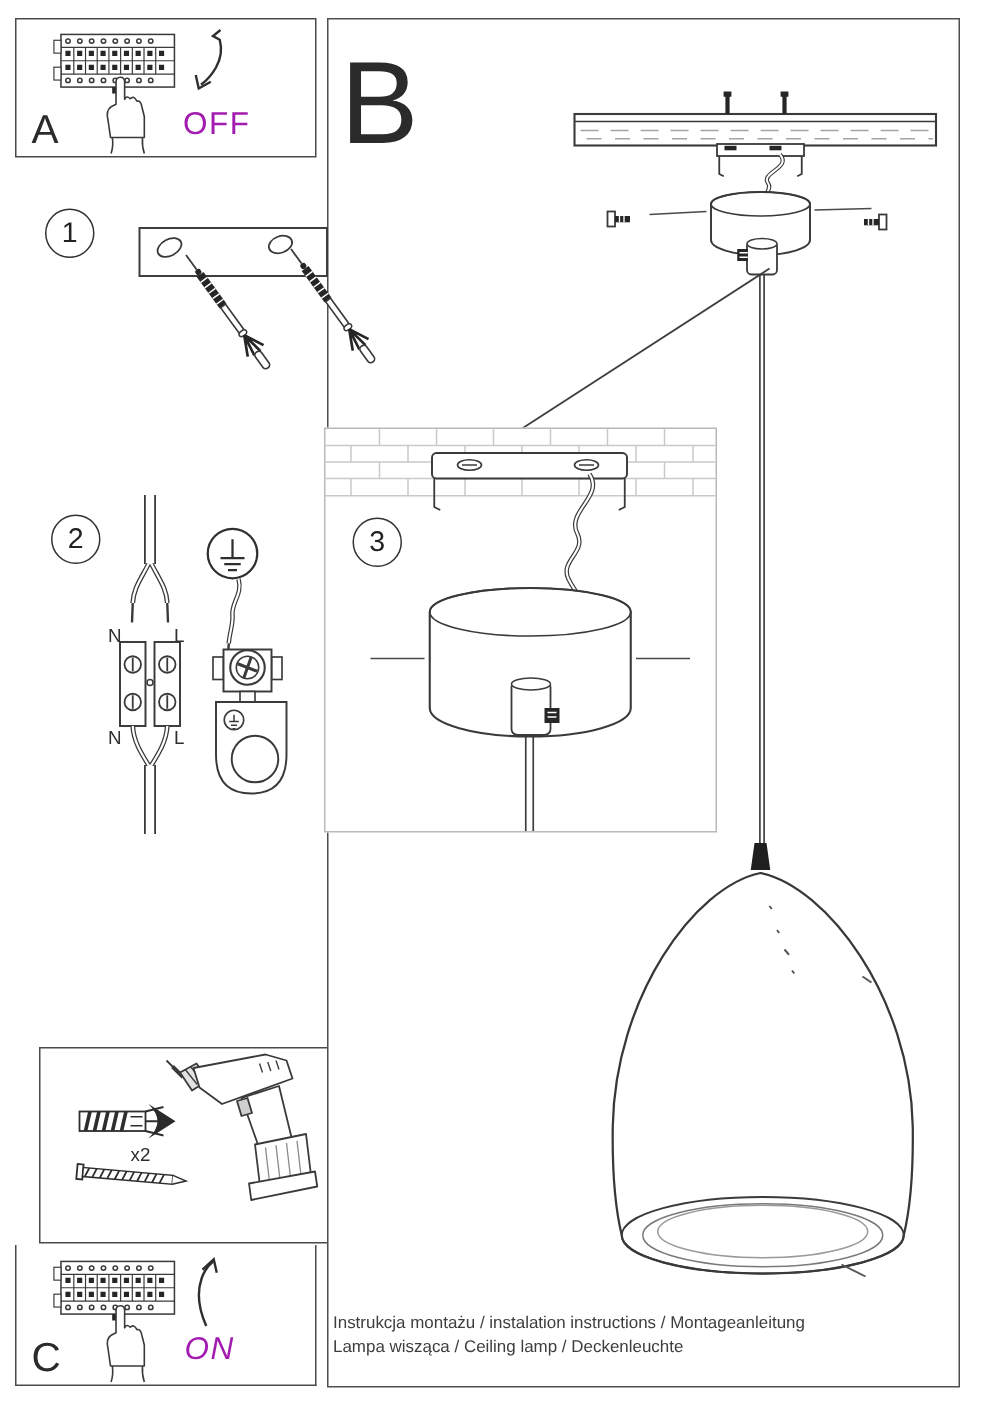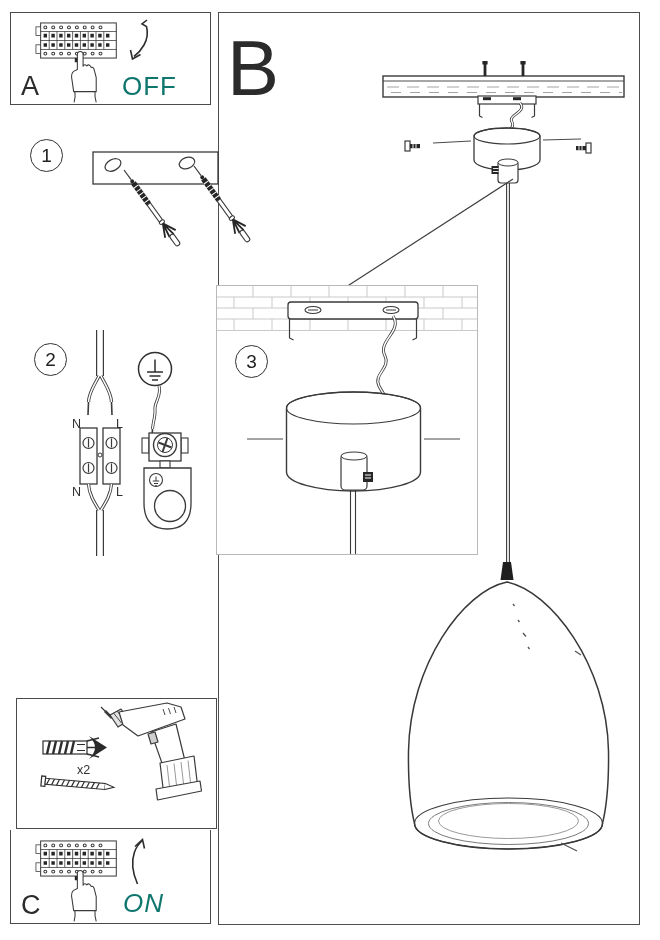--- a/index.html
+++ b/index.html
@@ -7,21 +7,21 @@
         font-family:"Liberation Sans", sans-serif;color:#2d2d2d;}
   .box{position:absolute;background:#fff;border:1.6px solid #4a4a4a;box-sizing:border-box;}
   .panel-b{border:1.6px solid #4f4f4f;}
   .step3-box{position:absolute;background:#fff;border:1.2px solid #b9b9b9;box-sizing:border-box;z-index:5;}
   .abs{position:absolute;}
   .circle{position:absolute;width:31px;height:31px;border:1.7px solid #333;border-radius:50%;
           display:flex;align-items:center;justify-content:center;font-size:19px;color:#222;
           background:#fff;z-index:7;}
   .big-letter{position:absolute;font-size:78px;line-height:1;color:#2b2b2b;}
   .corner-letter{position:absolute;font-size:27px;line-height:1;color:#2b2b2b;}
-  .state-label{position:absolute;font-size:26px;letter-spacing:1px;color:#0f766e;}
+  .state-label{position:absolute;font-size:21px;letter-spacing:1px;color:#a21caf;}
   .footer{position:absolute;left:222px;top:874px;width:412px;font-size:11.3px;line-height:16px;color:#3d3d3d;z-index:6;}
   svg{position:absolute;overflow:visible;}
   svg text{font-family:"Liberation Sans", sans-serif;fill:#2f2f2f;}
 </style>
 </head>
 <body>
 
 <div class="page">
 
   <svg width="0" height="0" style="position:absolute" aria-hidden="true">
@@ -132,20 +132,24 @@
       <g>
         <path d="M288 569C244 578 191 652 189.5 738C189 773 192 796 195.5 810.5A94 25.5 0 0 0 383.5 810.5C387 796 390 773 389.5 738C388 652 332 578 288 569Z" fill="#fff" stroke="#383838" stroke-width="1.5"></path>
         <ellipse cx="289.5" cy="810.5" rx="94" ry="25.5" fill="none" stroke="#3a3a3a" stroke-width="1.2"></ellipse>
         <ellipse cx="289.5" cy="810.5" rx="80" ry="21" fill="none" stroke="#7a7a7a" stroke-width="1"></ellipse>
         <ellipse cx="289.5" cy="808" rx="70" ry="17.5" fill="none" stroke="#9a9a9a" stroke-width="1"></ellipse>
         <path d="M294 591l1.5 2 M299 607l1.5 2 M304 620l3 3.5 M309 634l1.5 2 M356 638l6 4 M342 830l16 8" stroke="#555" stroke-width="1.3" fill="none"></path>
       </g>
     </svg>
   </div>
 
+  <div class="footer">
+    <div>Instrukcja montażu / instalation instructions / Montageanleitung</div>
+    <div>Lampa wisząca / Ceiling lamp / Deckenleuchte</div>
+  </div>
 
   <div class="step3-box" style="left:216px;top:285px;width:262px;height:270px;">
     <svg width="260" height="268" viewBox="0 0 260 268">
 
       <g stroke="#c9c9c9" stroke-width="1">
         <path d="M0 11H260 M0 22H260 M0 33H260 M0 44.5H260"></path>
         <path d="M36 0V11 M74 0V11 M112 0V11 M150 0V11 M188 0V11 M226 0V11"></path>
         <path d="M17 11V22 M55 11V22 M93 11V22 M131 11V22 M169 11V22 M207 11V22 M245 11V22"></path>
         <path d="M36 22V33 M74 22V33 M112 22V33 M150 22V33 M188 22V33 M226 22V33"></path>
         <path d="M17 33V44.5 M55 33V44.5 M93 33V44.5 M131 33V44.5 M169 33V44.5 M207 33V44.5 M245 33V44.5"></path>
@@ -239,21 +243,21 @@
       <circle cx="107" cy="119" r="7.5" fill="none" stroke="#3a3a3a" stroke-width="1"></circle>
       <path d="M100.5 116.5L113.5 121.5 M104.5 126L109.5 112" stroke="#3a3a3a" stroke-width="2" fill="none"></path>
       <rect x="102" y="135" width="10" height="7" fill="#fff" stroke="#3a3a3a" stroke-width="1.1"></rect>
       <path d="M86 142H133V177Q133 203 109.5 203Q86 203 86 177Z" fill="#fff" stroke="#3a3a3a" stroke-width="1.3"></path>
       <circle cx="98" cy="154" r="6.5" fill="#fff" stroke="#3a3a3a" stroke-width="1.1"></circle>
       <path d="M98 150.5V155 M94.8 155H101.2 M96 157.5H100 M97 159.8H99" stroke="#3a3a3a" stroke-width="1" fill="none"></path>
       <circle cx="112" cy="180" r="15.5" fill="#fff" stroke="#3a3a3a" stroke-width="1.3"></circle>
     </g>
   </svg>
 
-  <div class="box" style="left:16px;top:698px;width:201px;height:131px;">
+  <div class="box" style="left:26px;top:698px;width:201px;height:131px;">
     <svg width="199" height="127" viewBox="0 0 199 127">
 
       <g transform="translate(26,37)">
         <rect x="0" y="5" width="44" height="13" fill="#fff" stroke="#2e2e2e" stroke-width="1.2"></rect>
         <path d="M7 5l-3 13 M13 5l-3 13 M19 5l-3 13 M25 5l-3 13 M31 5l-3 13" stroke="#2e2e2e" stroke-width="2.4" fill="none"></path>
         <path d="M34 8.5h8 M34 14.5h8" stroke="#2e2e2e" stroke-width="1" fill="none"></path>
         <path d="M44 5L56 2 M44 18L56 21 M44 11.5H53" stroke="#2e2e2e" stroke-width="1.3" fill="none"></path>
         <path d="M46 0L64 11.5L46 23Q52 17 52 11.5Q52 6 46 0Z" fill="#2a2a2a"></path>
       </g>
       <text x="60" y="75" font-size="12.5">x2</text>

